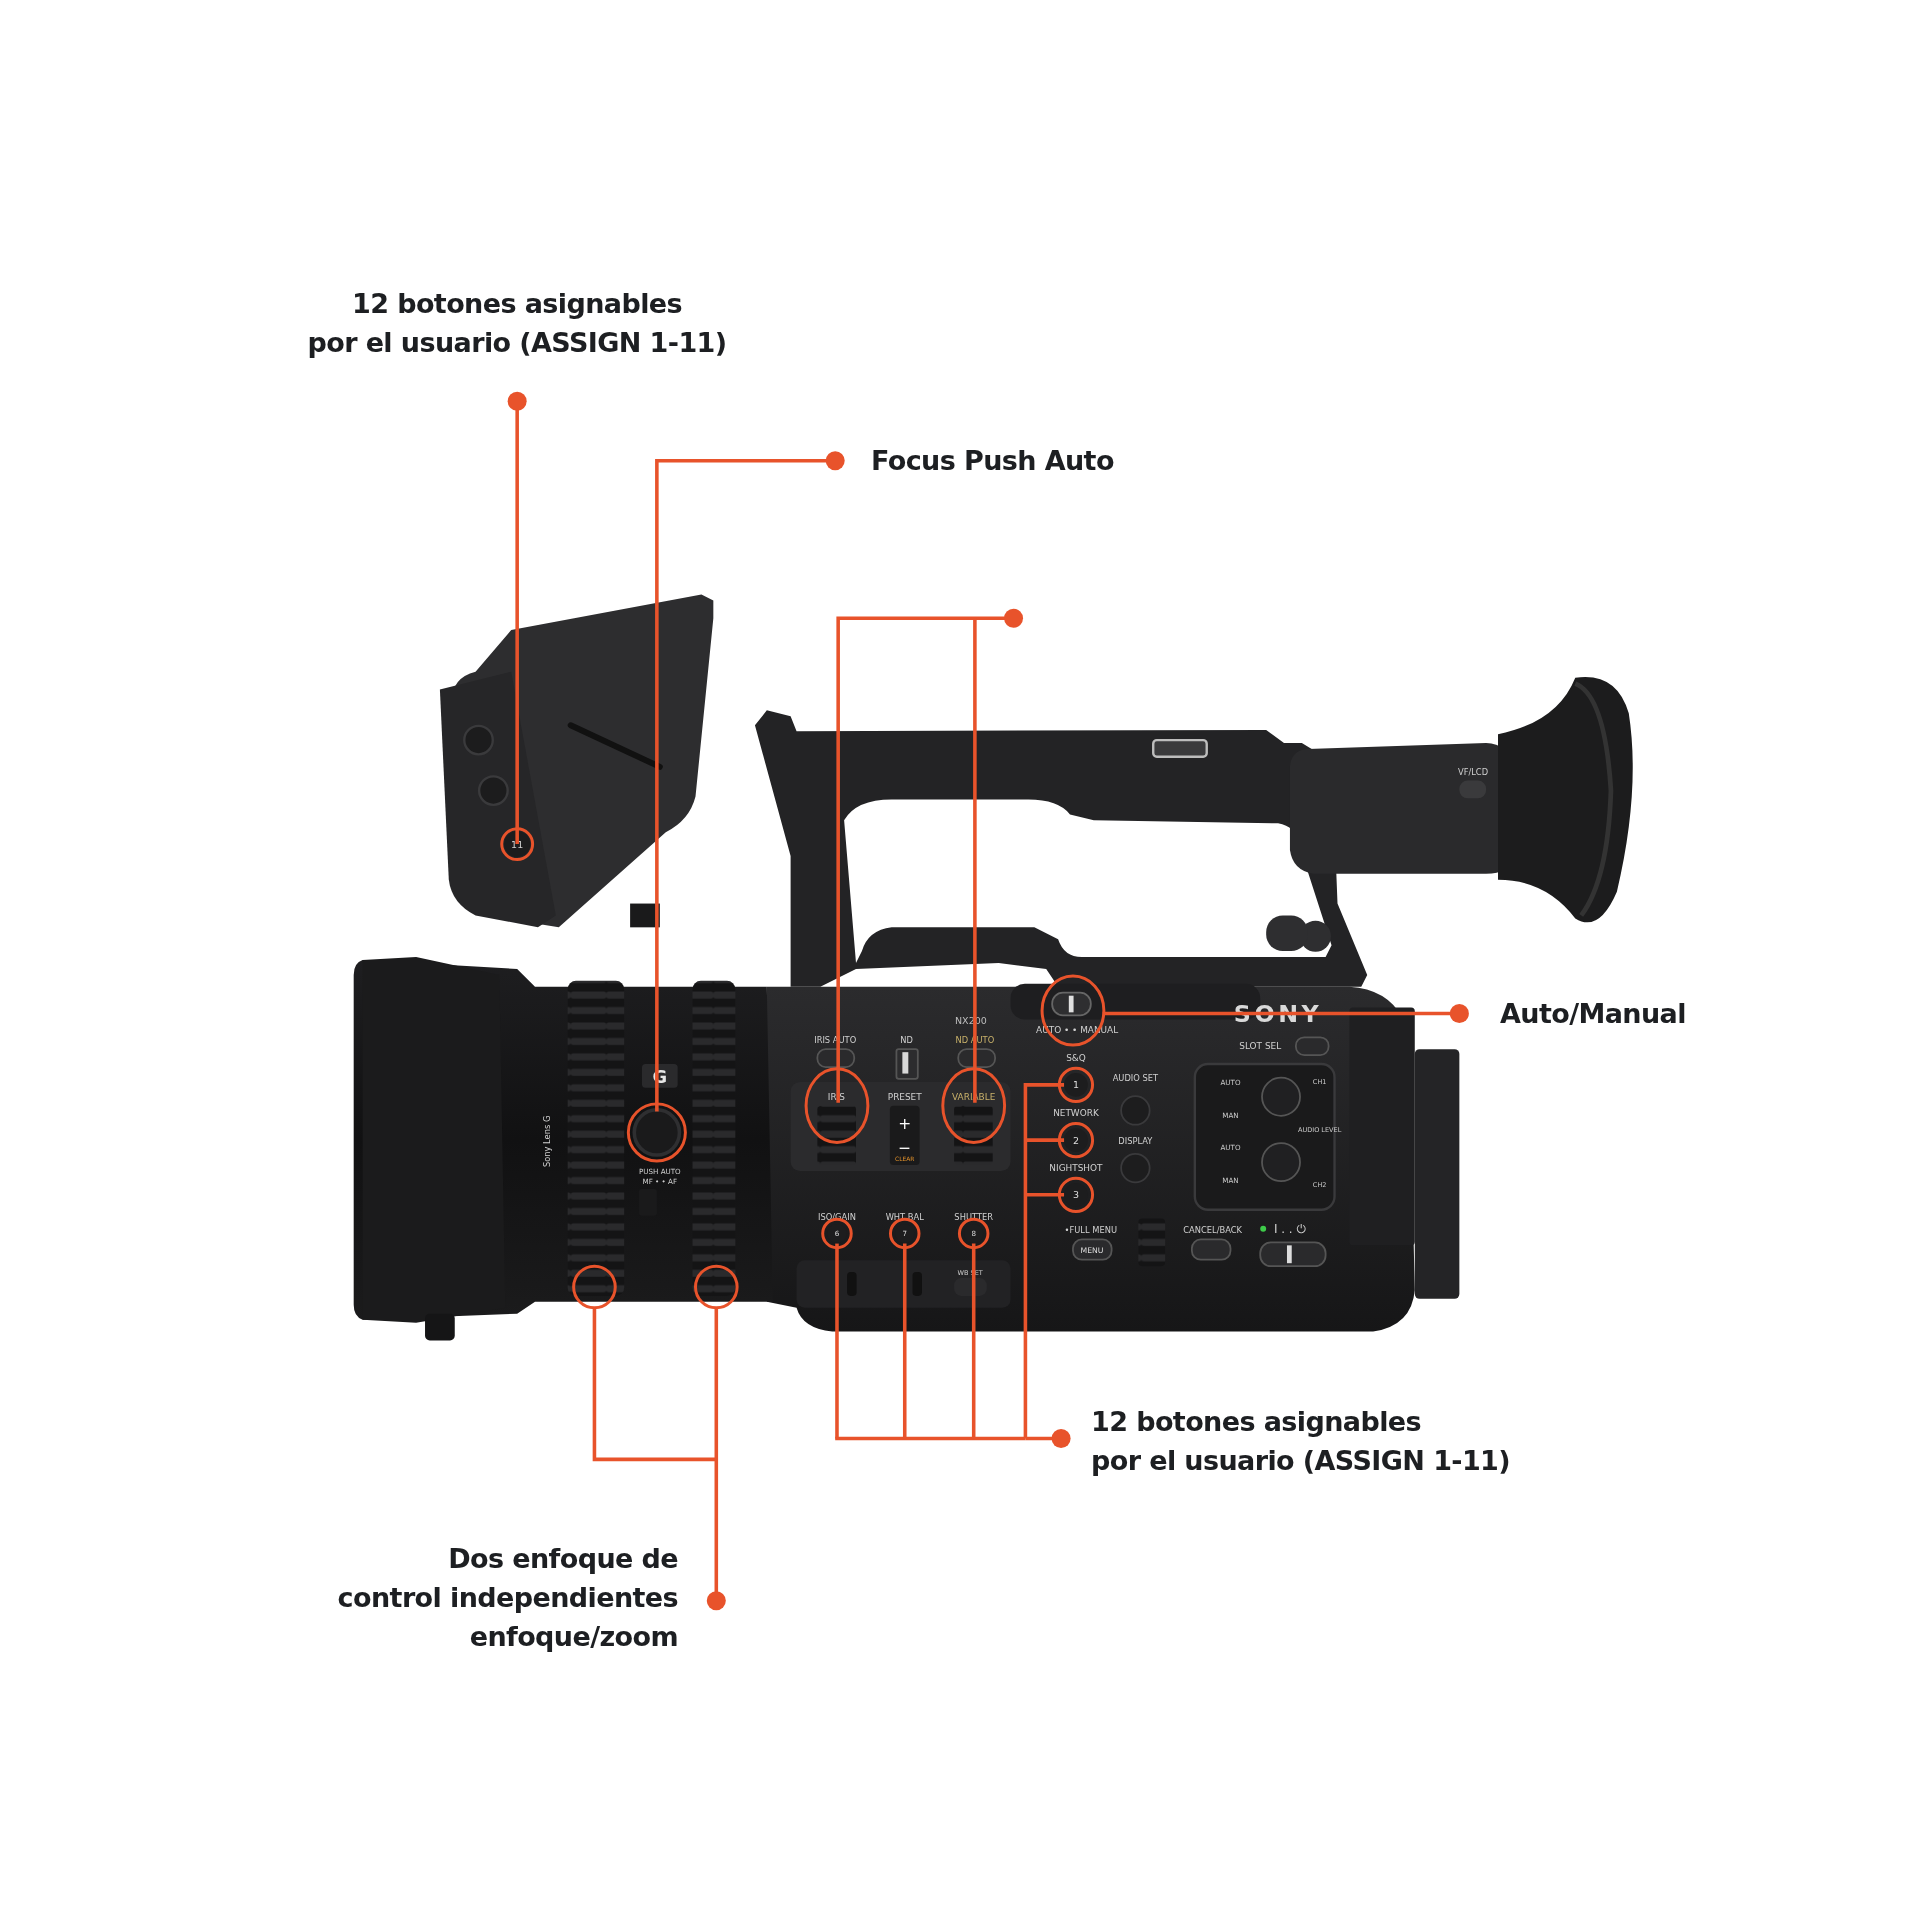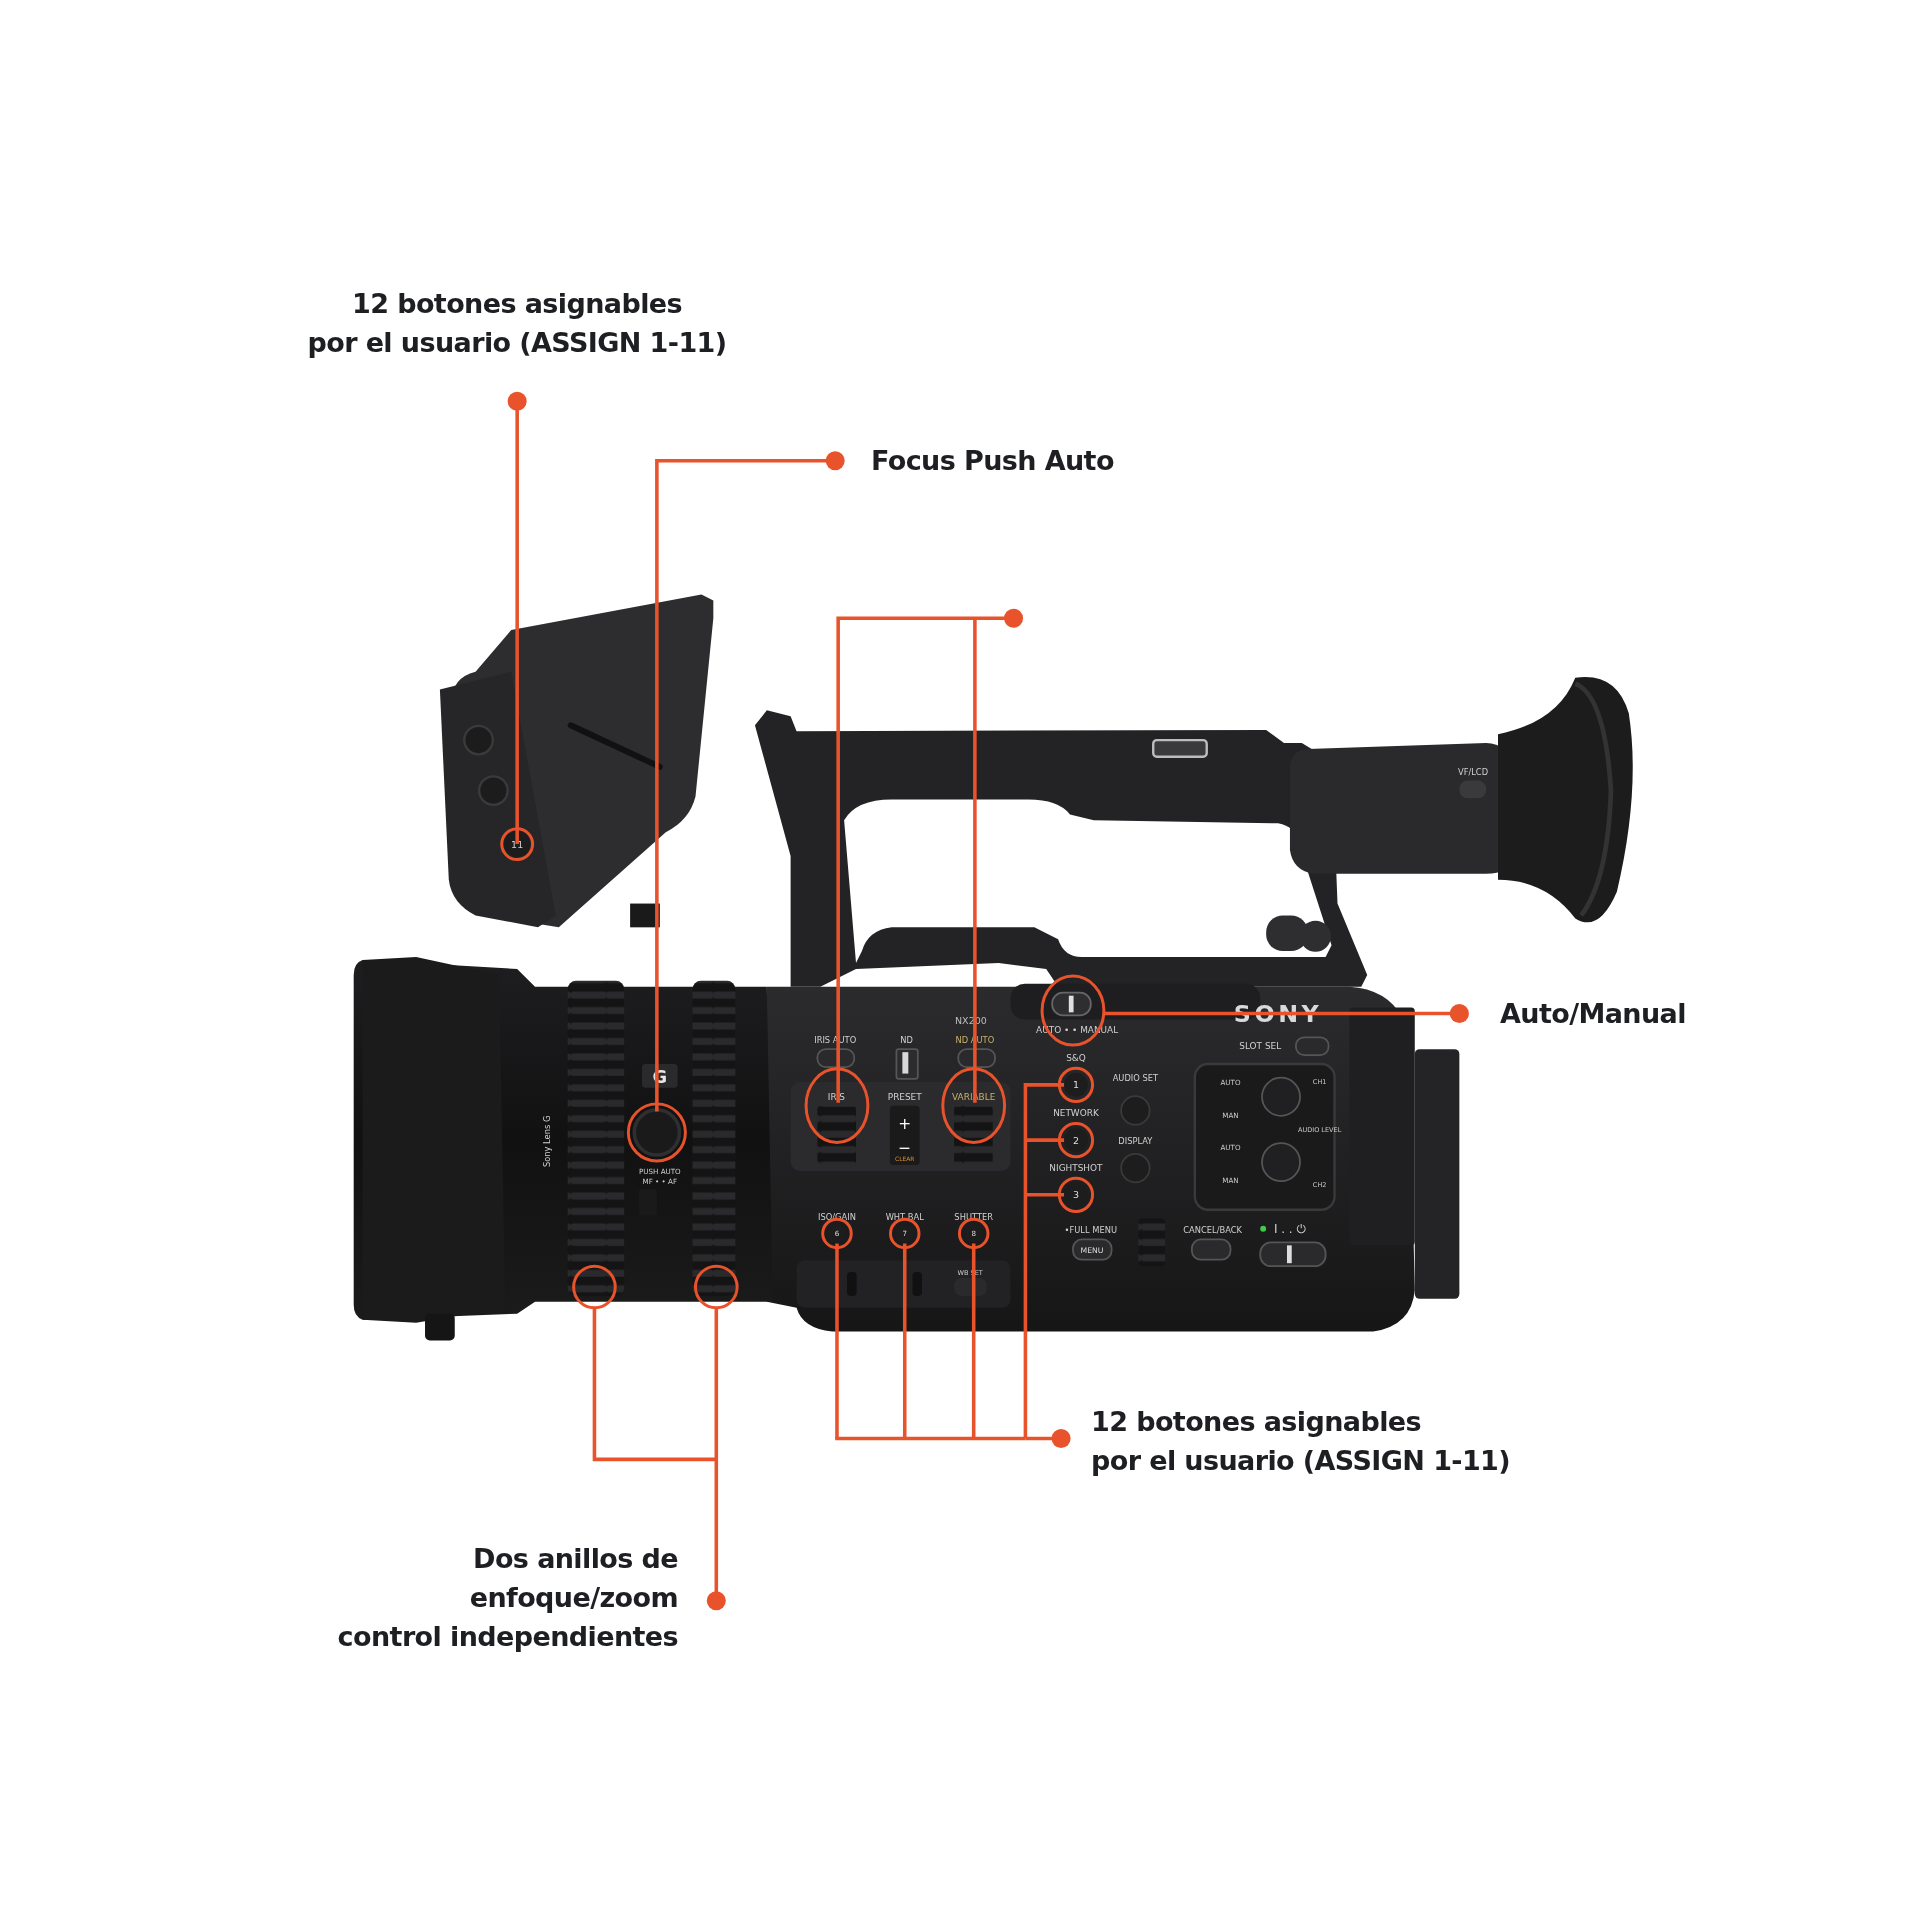--- a/index.html
+++ b/index.html
@@ -220,19 +220,19 @@
 <div class="label" style="left:1500px;top:994px;">
   <span>Auto/Manual</span>
 </div>
 
 <div class="label" style="left:1091px;top:1402px;">
   <span>12 botones asignables</span>
   <span>por el usuario (ASSIGN 1-11)</span>
 </div>
 
 <div class="label right" style="left:262px;top:1539px;width:416px;">
-  <span>Dos anillos de</span>
+  <span>Dos enfoque de</span>
+  <span>control independientes</span>
   <span>enfoque/zoom</span>
-  <span>control independientes</span>
 </div>
 
 </div>
 
 
 </body></html>

